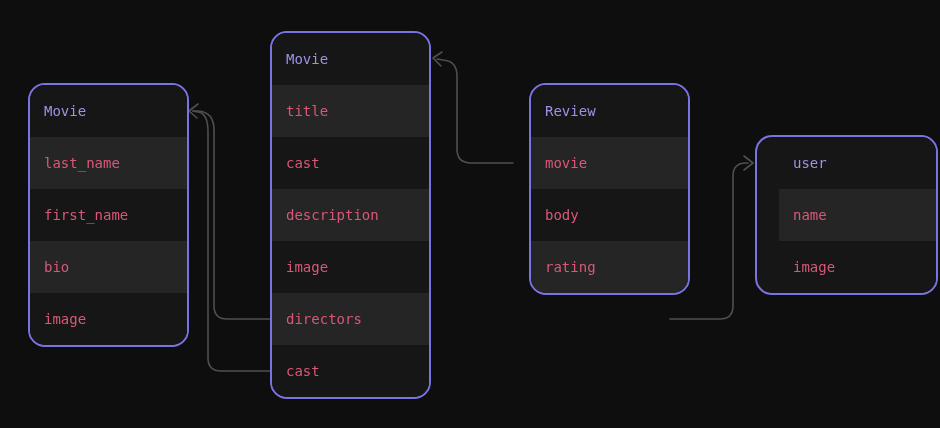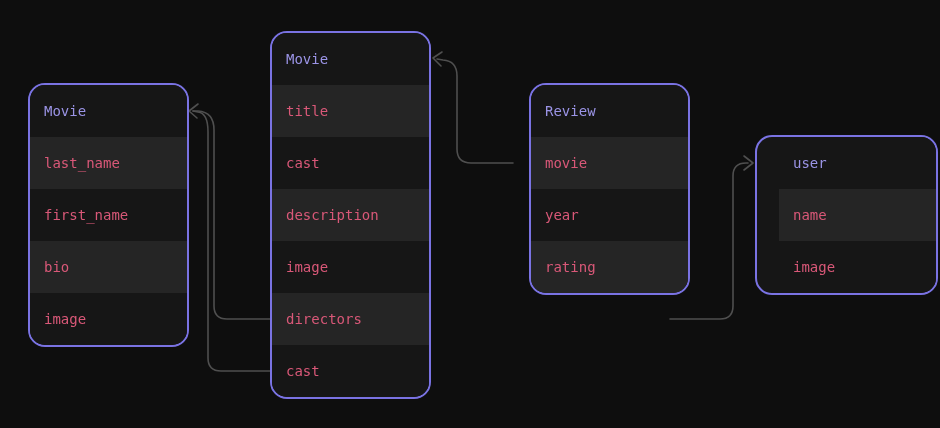--- a/index.html
+++ b/index.html
@@ -59,21 +59,21 @@
     <div class="row">cast</div>
     <div class="row">description</div>
     <div class="row">image</div>
     <div class="row">directors</div>
     <div class="row">cast</div>
   </div>
 
   <div class="entity" style="left:529px; top:83px;">
     <div class="row header">Review</div>
     <div class="row">movie</div>
-    <div class="row">year</div>
+    <div class="row">body</div>
     <div class="row">rating</div>
   </div>
 
   <div class="entity" style="left:755px; top:135px;padding-left:22px;">
     <div class="row header">user</div>
     <div class="row">name</div>
     <div class="row">image</div>
   </div>
 
 </div>

